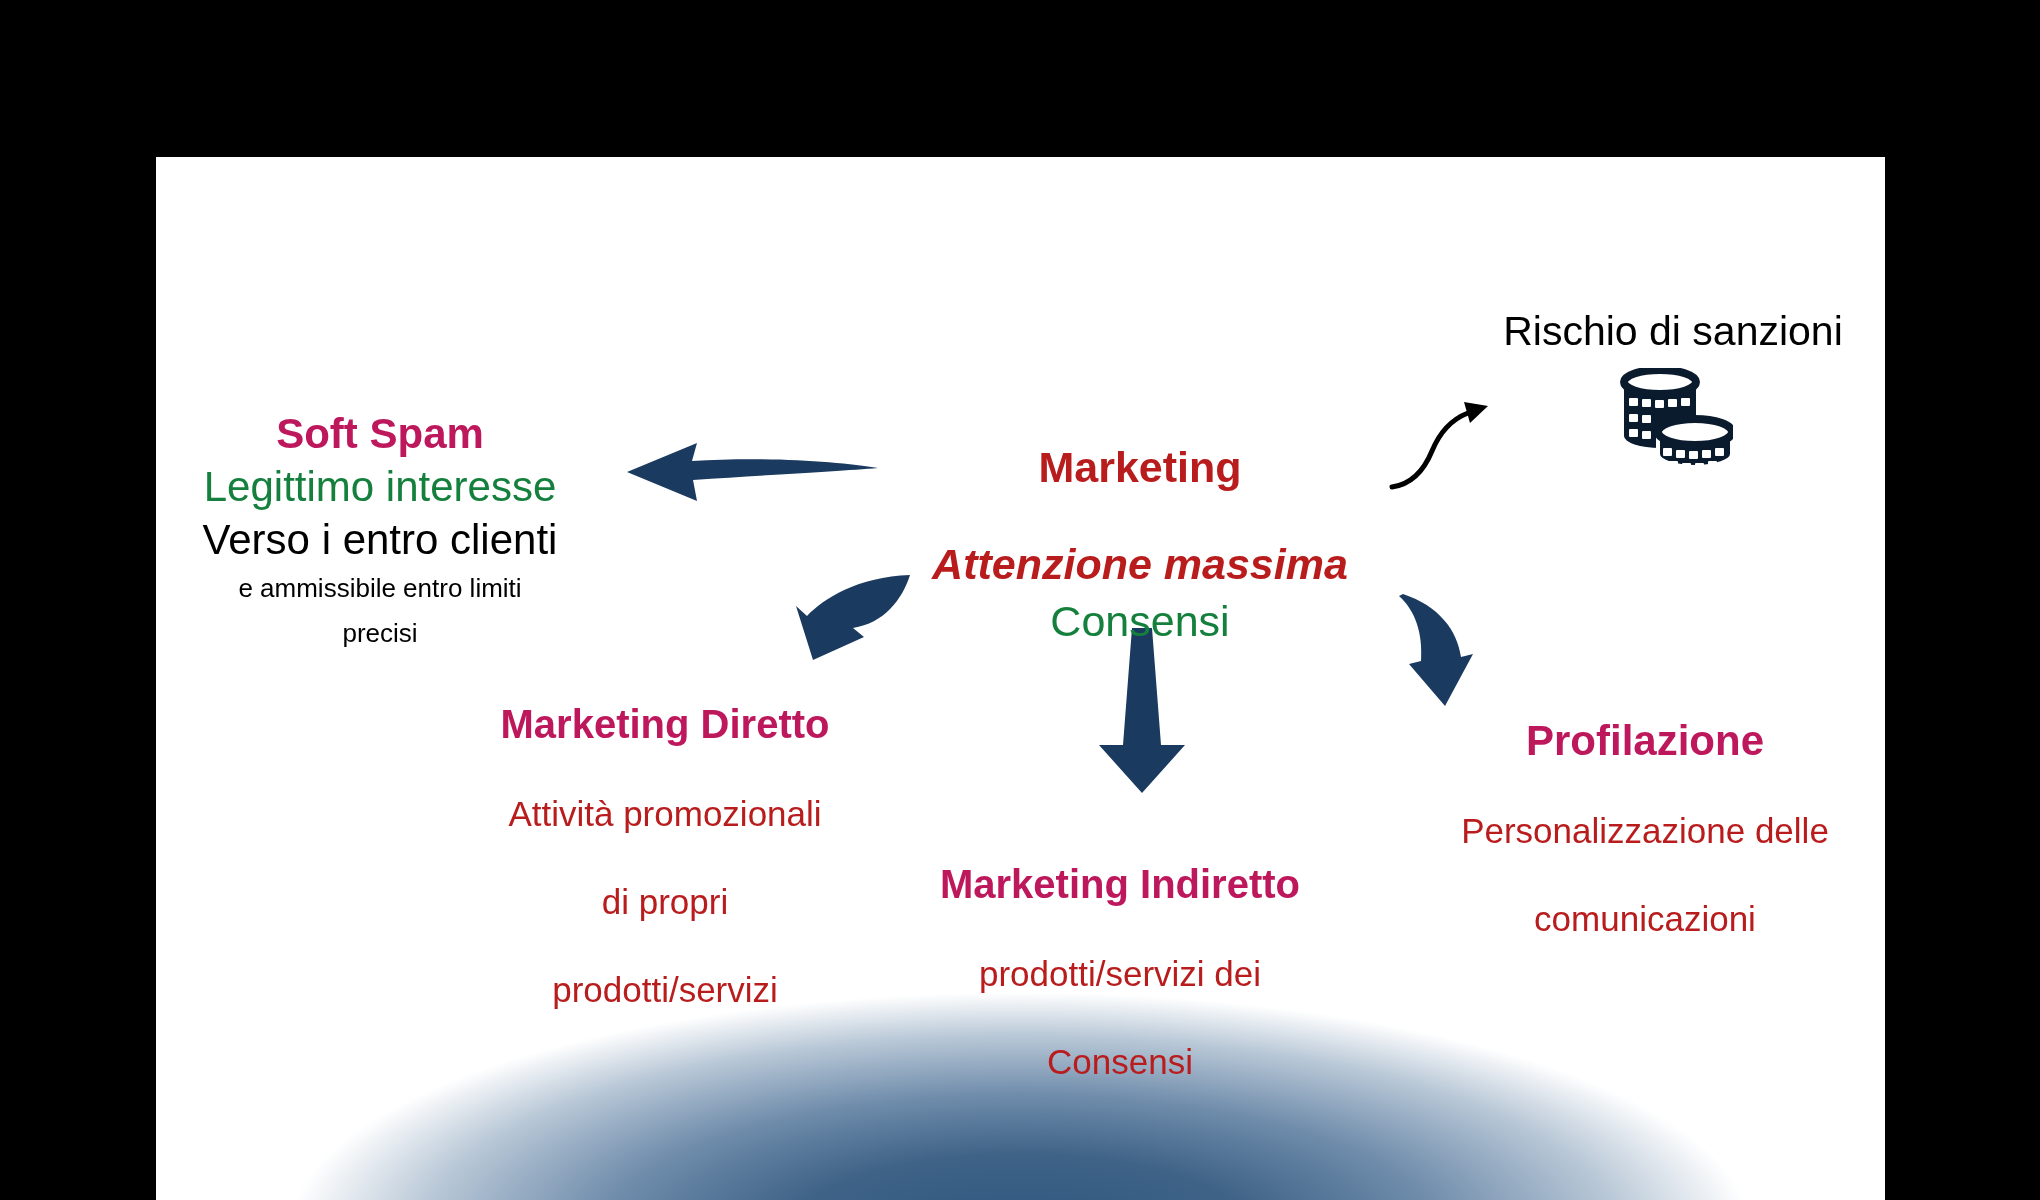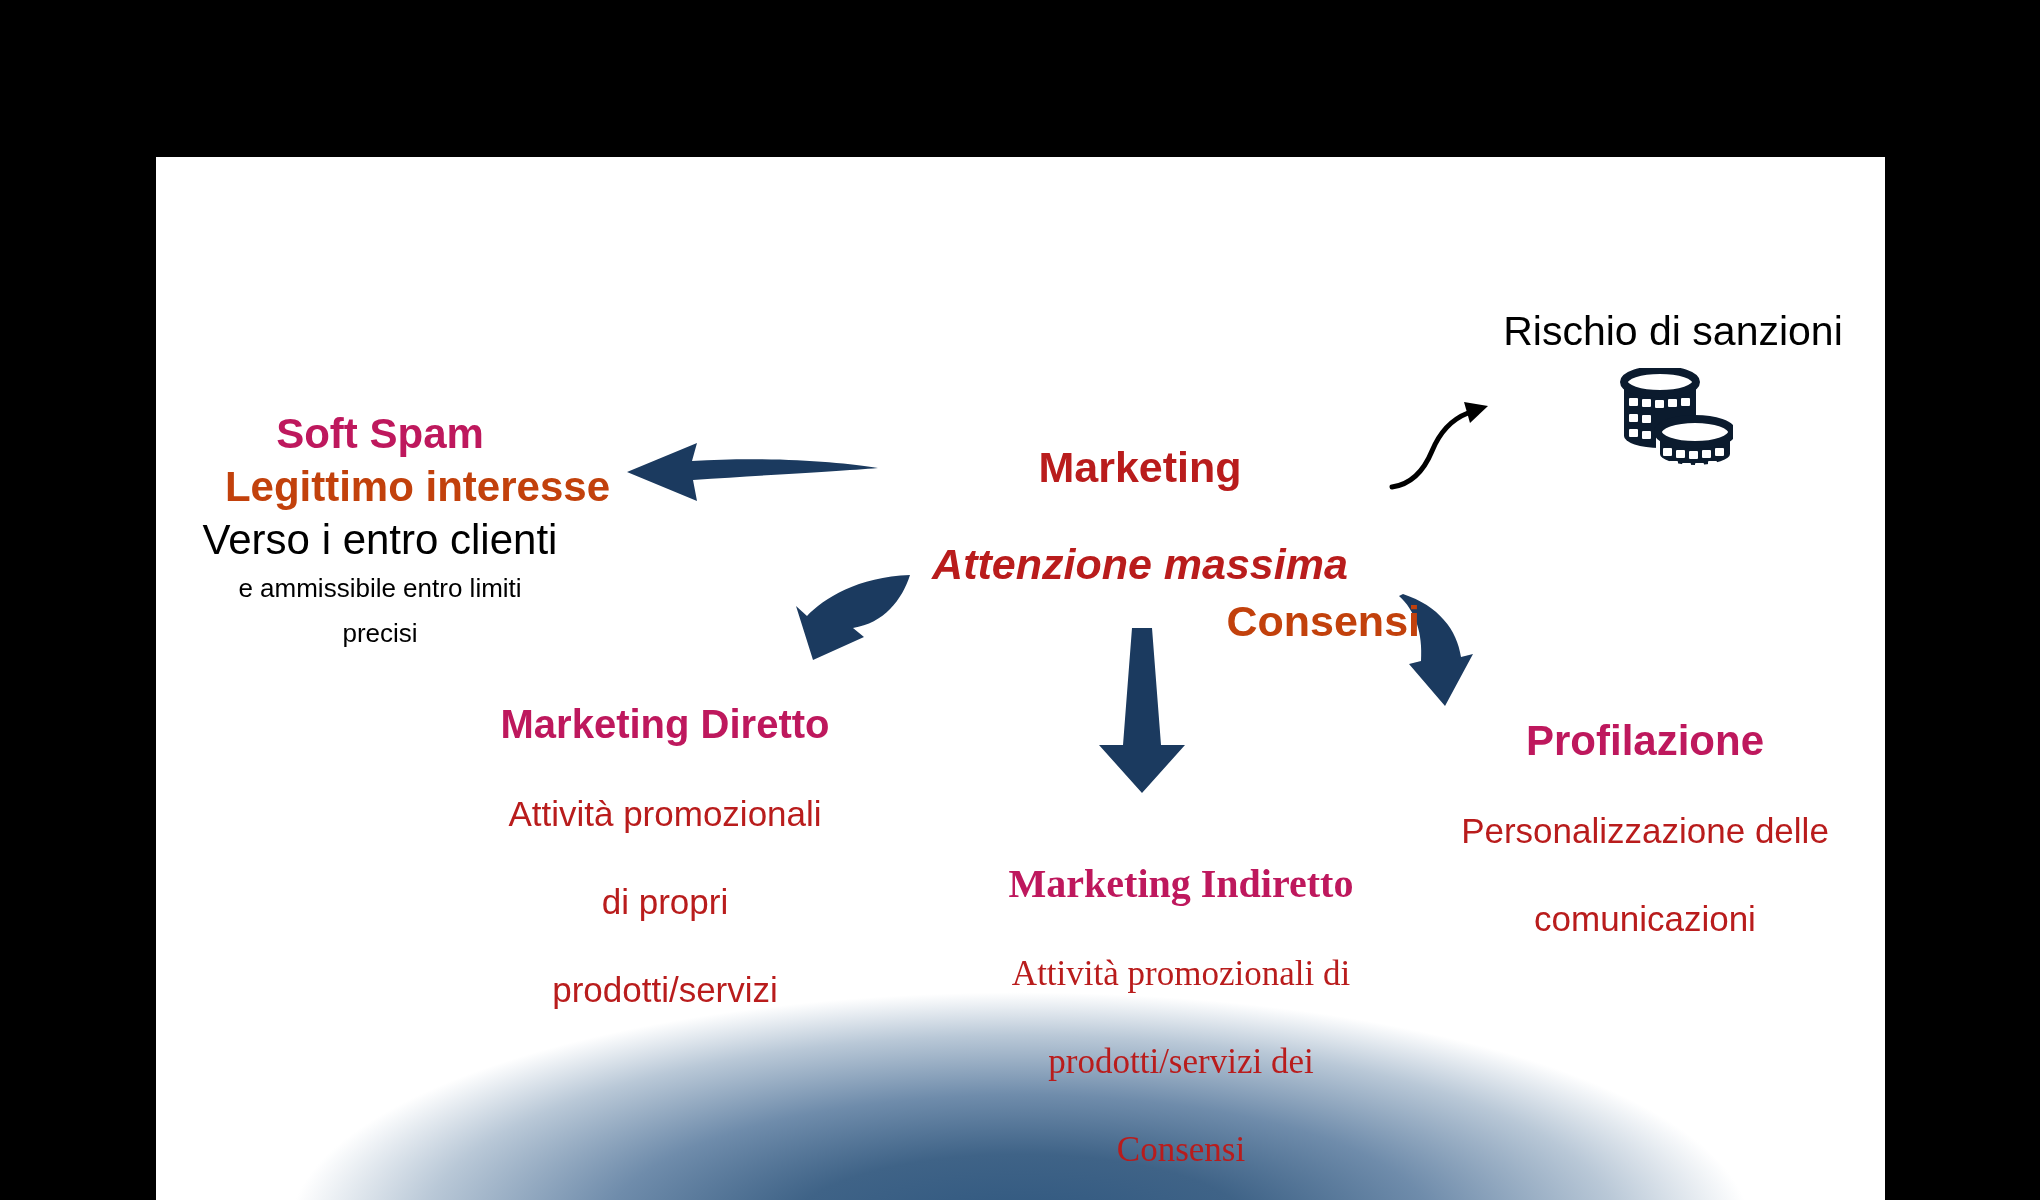--- a/index.html
+++ b/index.html
@@ -13,33 +13,33 @@
     background:#fff;overflow:hidden;
   }
   .glow{
     position:absolute;left:0;bottom:0;width:1729px;height:310px;z-index:0;
     background:radial-gradient(830px 270px ellipse at 864px 340px,
       #2f577f 0%, #3f6387 28%, #6f8cab 50%, #b9c8d7 72%,
       rgba(255,255,255,0.25) 88%, rgba(255,255,255,0) 100%);
   }
   .block{position:absolute;text-align:center;z-index:2;}
   .t-accent{color:#be185d;font-weight:bold;}
-  .t-light{color:#c2410c;font-weight:bold;text-align:right;}
+  .t-light{color:#15803d;font-weight:normal;}
   .t-navy{color:#b91c1c;margin-top:40px;}
   .t-black{color:#000;}
   .big{font-size:42px;line-height:53px;}
   .ctr{font-size:43px;line-height:57px;}
   .small{font-size:26px;line-height:45px;}
   .title40{font-size:40px;line-height:52px;text-align:center;}
   .body35{font-size:35px;line-height:48px;}
   #soft-spam{left:-6px;top:250px;width:460px;}
   #center-node{left:704px;top:242px;width:560px;}
   #rischio{left:1257px;top:150px;width:520px;font-size:41px;line-height:48px;}
   #diretto{left:269px;top:541px;width:480px;}
-  #indiretto{left:765px;top:701px;width:520px;font-family:Liberation Serif, serif;}
+  #indiretto{left:704px;top:701px;width:520px;}
   #profilazione{left:1249px;top:558px;width:480px;}
   #coins{position:absolute;left:1457px;top:211px;z-index:2;}
   #arrow-layer{position:absolute;left:0;top:0;width:1729px;height:1043px;z-index:1;}
   .italic{font-style:italic;font-weight:600;}
 </style>
 </head>
 <body>
 
 <div id="stage">
   <div id="slide">
@@ -111,21 +111,20 @@
 
     <div class="block" id="diretto">
       <div class="title40 t-accent">Marketing Diretto</div>
       <div class="body35 t-navy">Attività promozionali</div>
       <div class="body35 t-navy">di propri</div>
       <div class="body35 t-navy">prodotti/servizi</div>
     </div>
 
     <div class="block" id="indiretto">
       <div class="title40 t-accent">Marketing Indiretto</div>
-      <div class="body35 t-navy">Attività promozionali di</div>
       <div class="body35 t-navy">prodotti/servizi dei</div>
       <div class="body35 t-navy">Consensi</div>
     </div>
 
     <div class="block" id="profilazione">
       <div class="big t-accent" style="line-height:52px">Profilazione</div>
       <div class="body35 t-navy">Personalizzazione delle</div>
       <div class="body35 t-navy">comunicazioni</div>
     </div>
 

